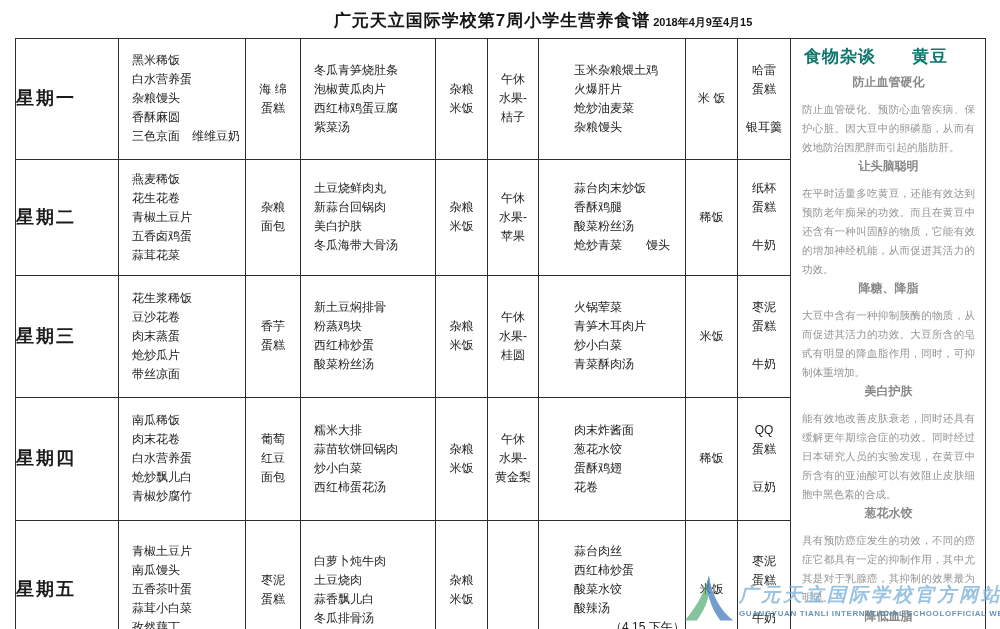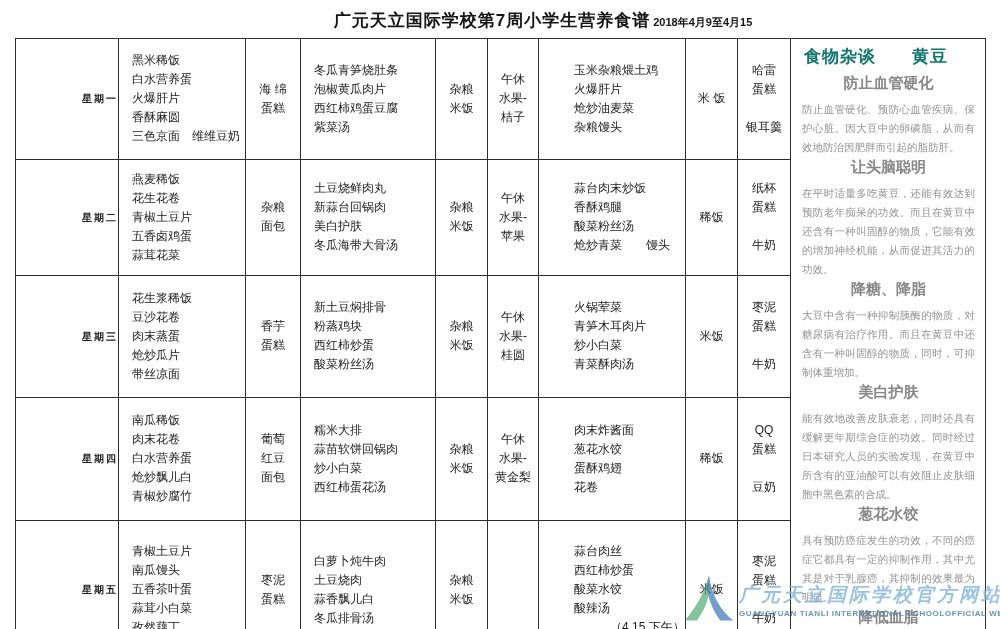--- a/index.html
+++ b/index.html
@@ -5,28 +5,28 @@
   * { box-sizing: border-box; }
   body { margin: 0; background: #fff; font-family: "Liberation Sans", sans-serif; }
   .page { position: relative; width: 1000px; height: 629px; background: #fff; overflow: hidden; }
 
   .doc-title { position: absolute; top: 9px; left: 7px; width: 100%; text-align: center; padding-left: 72px; white-space: nowrap; }
   .t-main { font-size: 17px; font-weight: bold; color: #151515; letter-spacing: 1px; }
   .t-date { font-size: 11px; font-weight: bold; color: #151515; margin-left: 3px; }
 
   table.menu { position: absolute; left: 15px; top: 38px; border-collapse: collapse; table-layout: fixed; width: 970px; }
   td { border: 1px solid #2d2d2d; vertical-align: middle; font-size: 12px; line-height: 19px; color: #1b1b1b; padding: 0; overflow: hidden; }
-  td.day { text-align: right; font-size: 10px; font-weight: bold; letter-spacing: 2px; }
+  td.day { text-align: left; font-size: 18px; font-weight: bold; letter-spacing: 2px; }
   td.list { white-space: pre-line; padding-left: 13px; }
   td.dinner { padding-left: 35px; }
   td.center { white-space: pre-line; text-align: center; }
 
   td.article-cell { vertical-align: top; padding: 6px 10px 0 11px; }
   .art-title { font-size: 17px; font-weight: 600; color: #0f766e; margin: 2px 0 7px 2px; letter-spacing: 1px; }
-  .art-h { text-align: center; font-weight: bold; color: #878787; font-size: 15px; line-height: 19px; }
+  .art-h { text-align: center; font-weight: bold; color: #878787; font-size: 12px; line-height: 19px; }
   .art-b { color: #949494; font-size: 10.5px; line-height: 19px; text-align: justify; margin-top: 8px; }
 
   tr.footer-row td { border-top: 1px solid #2d2d2d; }
 
   .watermark { position: absolute; left: 683px; top: 572px; display: flex; align-items: flex-start; z-index: 5; pointer-events: none; }
   .wm-logo { width: 52px; height: 52px; flex: 0 0 auto; opacity: 0.85; }
   .wm-textcol { margin-left: 4px; padding-top: 10px; }
   .wm-cn { font-size: 19px; font-style: italic; letter-spacing: 3px; color: rgba(124, 178, 216, 0.78); white-space: nowrap; font-weight: bold; }
   .wm-en { font-size: 8px; font-weight: bold; letter-spacing: 0.6px; color: rgba(88, 136, 182, 0.9); white-space: nowrap; margin-top: 1px; }
 </style>
@@ -50,21 +50,21 @@
         <col style="width:147px">
         <col style="width:52px">
         <col style="width:53px">
         <col style="width:195px">
     </colgroup>
     <tbody>
       <tr style="height:102px">
         <td class="day">星期一</td>
         <td class="list">黑米稀饭
 白水营养蛋
-火爆肝片
+杂粮馒头
 香酥麻圆
 三色京面　维维豆奶</td>
         <td class="center">海 绵
 蛋糕</td>
         <td class="list">冬瓜青笋烧肚条
 泡椒黄瓜肉片
 西红柿鸡蛋豆腐
 紫菜汤</td>
         <td class="center">杂粮
 米饭</td>
@@ -80,21 +80,21 @@
 蛋糕
 
 银耳羹</td>
         <td class="article-cell" rowspan="6">
           <div class="art-title">食物杂谈　　黄豆</div>
           <div class="art-h">防止血管硬化</div>
           <div class="art-b">防止血管硬化、预防心血管疾病、保护心脏。因大豆中的卵磷脂，从而有效地防治因肥胖而引起的脂肪肝。</div>
           <div class="art-h">让头脑聪明</div>
           <div class="art-b">在平时适量多吃黄豆，还能有效达到预防老年痴呆的功效。而且在黄豆中还含有一种叫固醇的物质，它能有效的增加神经机能，从而促进其活力的功效。</div>
           <div class="art-h">降糖、降脂</div>
-          <div class="art-b">大豆中含有一种抑制胰酶的物质，对糖尿病有治疗作用。而且在黄豆中还含有一种叫固醇的物质，同时，可抑制体重增加。</div>
+          <div class="art-b">大豆中含有一种抑制胰酶的物质，从而促进其活力的功效。大豆所含的皂甙有明显的降血脂作用，同时，可抑制体重增加。</div>
           <div class="art-h">美白护肤</div>
           <div class="art-b">能有效地改善皮肤衰老，同时还具有缓解更年期综合症的功效。同时经过日本研究人员的实验发现，在黄豆中所含有的亚油酸可以有效阻止皮肤细胞中黑色素的合成。</div>
           <div class="art-h">葱花水饺</div>
           <div class="art-b">具有预防癌症发生的功效，不同的癌症它都具有一定的抑制作用，其中尤其是对于乳腺癌，其抑制的效果最为明显。</div>
           <div class="art-h">降低血脂</div>
           <div class="art-b">黄豆中的植物固醇还具有降低血液胆固醇的作用，进入肠道后可与胆固醇竞争，从而减少胆固醇吸收。但在降低血液中的"坏胆固醇"的同时，还不影响血液中的"好胆固醇"。</div>
         </td>
       </tr>
       <tr style="height:98px">
         <td class="day">星期二</td>

